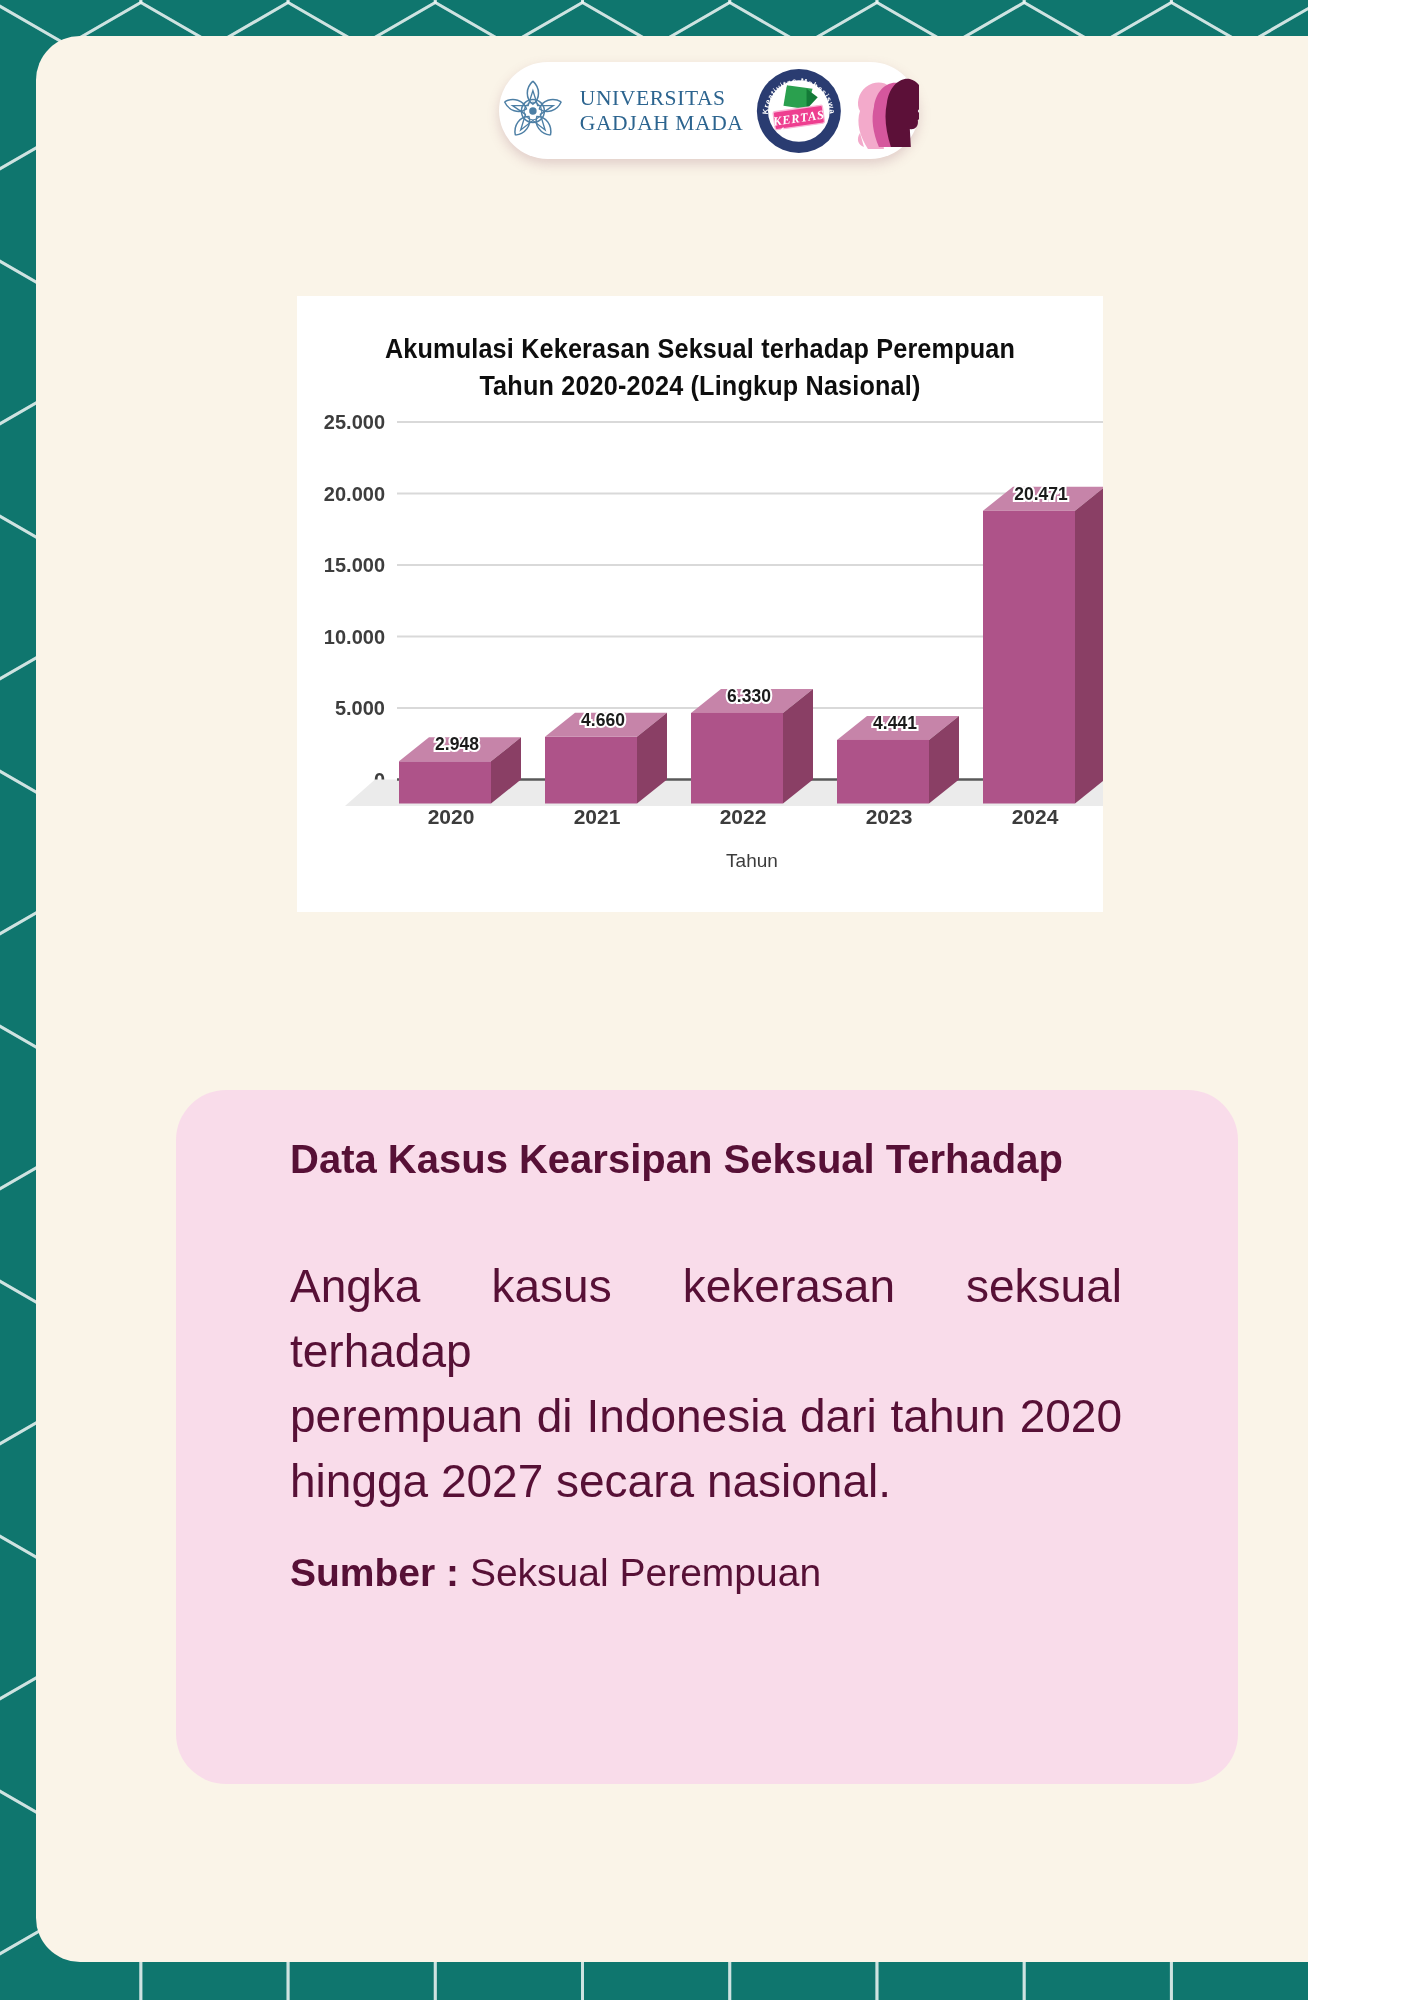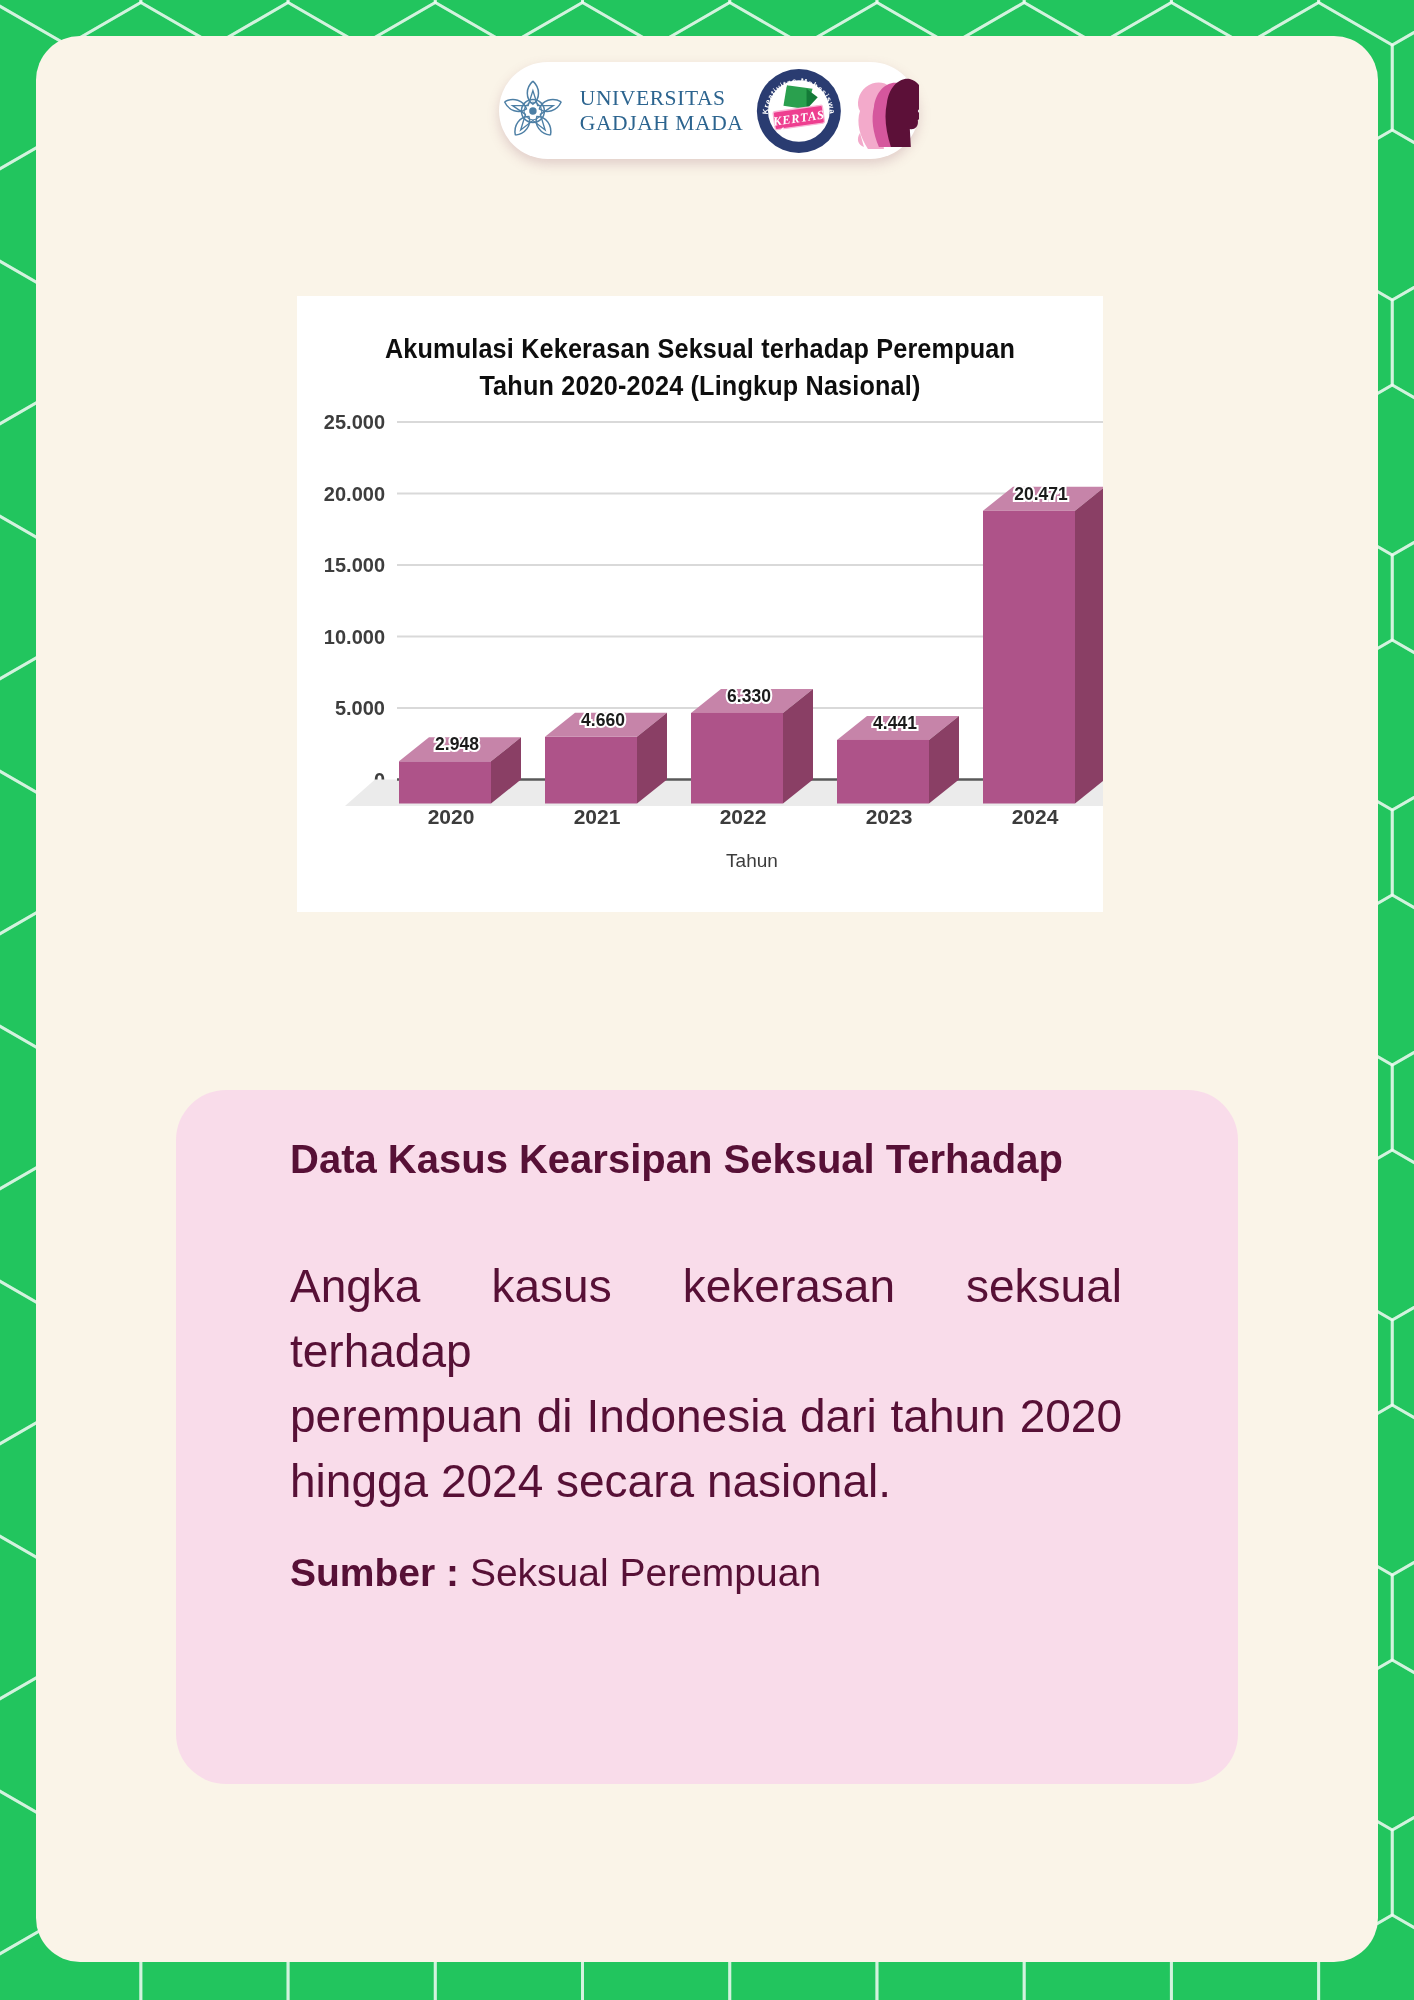--- a/index.html
+++ b/index.html
@@ -1,18 +1,18 @@
 <!DOCTYPE html>
 <html><head>
 <meta charset="utf-8">
 <style>
   html,body{margin:0;padding:0;}
   .page{
-    position:relative;width:1414px;height:2000px;overflow:hidden;
-    background:#22c55e;font-family:"Liberation Sans",sans-serif;
+    position:relative;width:1308px;height:2000px;overflow:hidden;
+    background:#0f766e;font-family:"Liberation Sans",sans-serif;
   }
   #bg-hex{position:absolute;left:0;top:0;width:1414px;height:2000px;}
   .panel{
     position:absolute;left:36px;top:36px;width:1342px;height:1926px;
     background:#faf4e8;border-radius:44px;
   }
   
   .pill{
     position:absolute;left:499px;top:62px;width:420px;height:97px;
     background:#ffffff;border-radius:50px;
@@ -350,21 +350,21 @@
       </svg>
   </div>
 
   <div class="info-card">
     <h2 class="ic-title">
       <span>Data Kasus Kearsipan Seksual Terhadap</span>
     </h2>
     <p class="ic-body">
       <span class="line just">Angka kasus kekerasan seksual terhadap</span>
       <span class="line just">perempuan di Indonesia dari tahun 2020</span>
-      <span class="line">hingga 2024 secara nasional.</span>
+      <span class="line">hingga 2027 secara nasional.</span>
     </p>
     <div class="ic-row">
       <span class="lbl">Sumber :</span>
       <span>Seksual Perempuan</span>
     </div>
   </div>
 
 </div>
 
 </body></html>

